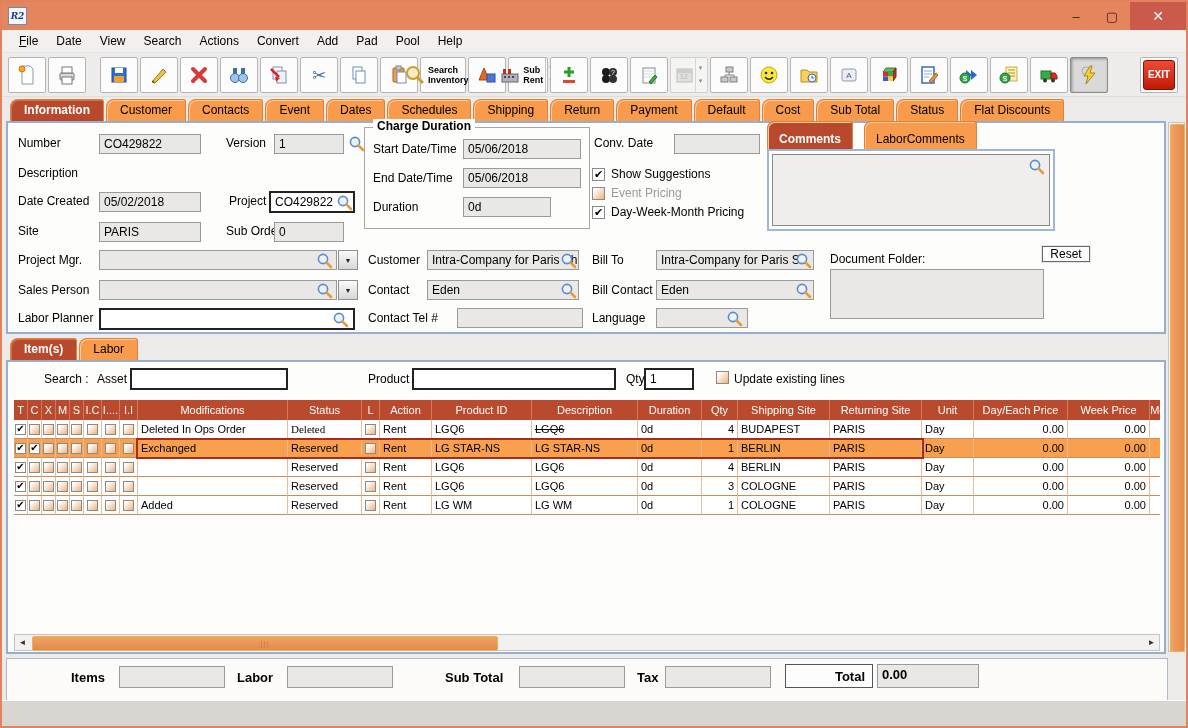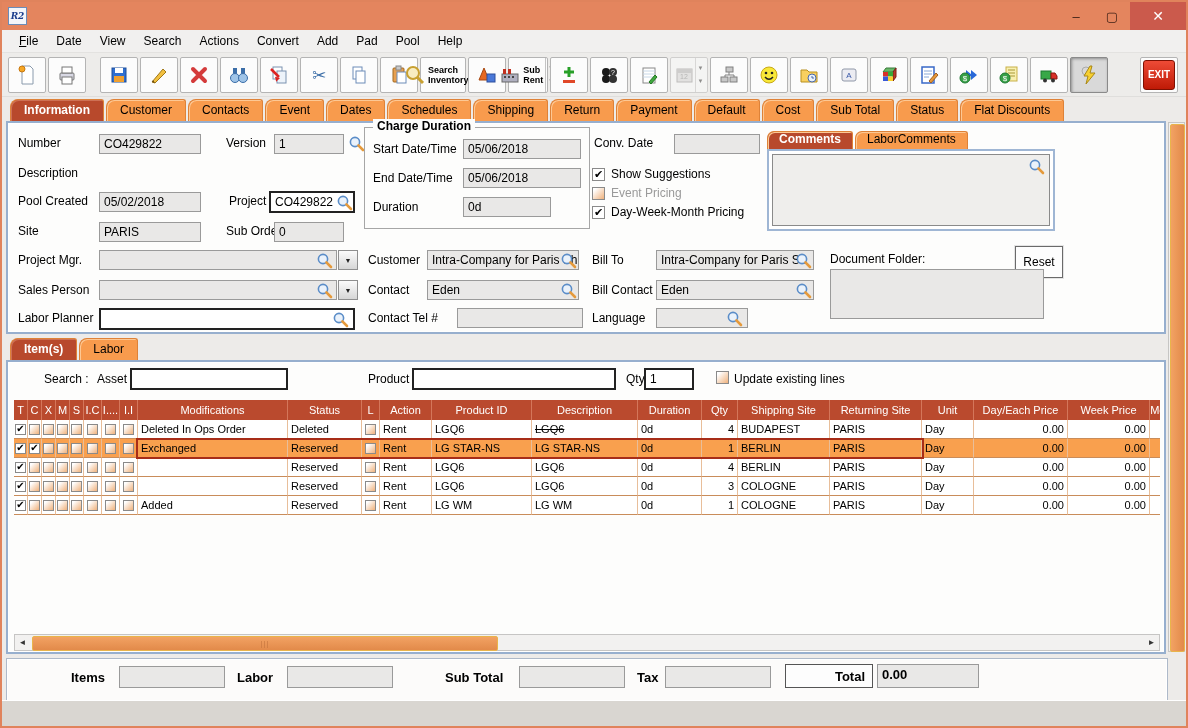--- a/index.html
+++ b/index.html
@@ -31,21 +31,21 @@
   .exit-core{background:linear-gradient(#EE4B36,#BF1A06);color:#fff;font-weight:700;font-size:10px;border:1px solid #7E1002;border-radius:3px;width:30px;height:28px;display:flex;align-items:center;justify-content:center;}
   .spacer{margin-left:auto;}
   
   .tabrow{position:absolute;display:flex;align-items:flex-end;}
   #main-tabs{left:8px;top:96px;height:23px;}
   #items-tabs{left:8px;top:336px;height:22px;}
   .tab{background:#F89B4D;border:1px solid #DE8238;border-bottom:none;border-radius:8px 3px 0 0;
        padding:3px 13px 4px;margin-right:2px;box-shadow:inset 1px 1px 0 #FDC894;white-space:nowrap;cursor:default;}
   .tab.active{background:#B8492C;color:#fff;font-weight:700;box-shadow:inset 1px 1px 0 #CE7054;}
   .ctab{background:#F89B4D;border:1px solid #DE8238;border-bottom:none;border-radius:7px 3px 0 0;
-        padding:0 11px 3px;margin-right:2px;box-shadow:inset 1px 1px 0 #FDC894;white-space:nowrap;}
+        padding:10px 11px 3px;margin-right:11px;box-shadow:inset 1px 1px 0 #FDC894;white-space:nowrap;}
   .ctab.active{background:#B8492C;color:#fff;font-weight:700;}
   
   .bluepanel{position:absolute;background:#FDFDFC;border:2px solid #97AFCE;box-shadow:inset 0 0 0 1px #fff;box-sizing:border-box;}
   #info-panel{left:4px;top:119px;width:1160px;height:213px;}
   #items-panel{left:4px;top:358px;width:1160px;height:294px;}
   #totals-panel{left:4px;top:656px;width:1160px;height:42px;background:#FCFBFA;border:1px solid #AEB9C9;box-shadow:inset 0 0 0 1px #fff;}
   .lbl{position:absolute;white-space:nowrap;}
   .blbl{position:absolute;white-space:nowrap;font-weight:700;font-size:13px;}
   .gf{position:absolute;background:#E9E8E7;border:1px solid #9A9A9A;height:20px;box-sizing:border-box;
       padding:2px 4px;white-space:nowrap;overflow:hidden;}
@@ -408,21 +408,21 @@
     <div class="gf" style="left:91px;top:11px;width:102px">CO429822</div>
     <div class="lbl" style="left:218px;top:13px">Version</div>
     <div class="gf" style="left:266px;top:11px;width:70px">1</div>
     <span class="mag" style="left:340px;top:12px"><svg width="17" height="17" viewBox="0 0 17 17">
           <circle cx="7" cy="7" r="4.6" fill="#EAF2FB" stroke="#5B8DC8" stroke-width="1.6"></circle>
           <line x1="10.4" y1="10.4" x2="15" y2="15" stroke="#E59A3C" stroke-width="2.6" stroke-linecap="round"></line>
         </svg></span>
 
     <div class="lbl" style="left:10px;top:43px">Description</div>
 
-    <div class="lbl" style="left:10px;top:71px">Pool Created</div>
+    <div class="lbl" style="left:10px;top:71px">Date Created</div>
     <div class="gf" style="left:91px;top:69px;width:102px">05/02/2018</div>
     <div class="lbl" style="left:221px;top:71px">Project</div>
     <div class="wf" style="left:261px;top:68px;width:86px">CO429822</div>
     <span class="mag" style="left:328px;top:71px"><svg width="17" height="17" viewBox="0 0 17 17">
           <circle cx="7" cy="7" r="4.6" fill="#EAF2FB" stroke="#5B8DC8" stroke-width="1.6"></circle>
           <line x1="10.4" y1="10.4" x2="15" y2="15" stroke="#E59A3C" stroke-width="2.6" stroke-linecap="round"></line>
         </svg></span>
 
     <div class="lbl" style="left:10px;top:101px">Site</div>
     <div class="gf" style="left:91px;top:99px;width:102px">PARIS</div>
@@ -522,21 +522,21 @@
     <div class="cframe" style="left:759px;top:26px;width:288px;height:82px">
       <div class="cbox">
         <span class="mag" style="right:4px;top:3px;left:auto"><svg width="17" height="17" viewBox="0 0 17 17">
               <circle cx="7" cy="7" r="4.6" fill="#EAF2FB" stroke="#5B8DC8" stroke-width="1.6"></circle>
               <line x1="10.4" y1="10.4" x2="15" y2="15" stroke="#E59A3C" stroke-width="2.6" stroke-linecap="round"></line>
             </svg></span>
       </div>
     </div>
 
     <div class="lbl" style="left:822px;top:129px">Document Folder:</div>
-    <div class="btn" style="left:1007px;top:123px;width:48px;height:32px">Reset</div>
+    <div class="btn" style="left:1034px;top:123px;width:48px;height:16px">Reset</div>
     <div class="gf" style="left:822px;top:146px;width:214px;height:50px"></div>
   </div>
 
   <div class="tabrow" id="items-tabs">
       <div class="tab active">Item(s)</div>
       <div class="tab">Labor</div>
     </div>
 
   <div class="bluepanel" id="items-panel">
     <div class="lbl" style="left:36px;top:10px">Search :</div>
@@ -594,21 +594,21 @@
             <div class="td cbc" style="width: 18px;">
               <span class="cb"></span>
             </div>
             <div class="td cbc" style="width: 18px;">
               <span class="cb"></span>
             </div>
             <div class="td cbc" style="width: 18px;">
               <span class="cb"></span>
             </div>
             <div class="td" style="width: 150px;">Deleted In Ops Order</div>
-            <div class="td" style="width: 74px;">Deleted</div>
+            <div class="td" style="width: 74px; font-family: Liberation Serif, serif;">Deleted</div>
             <div class="td cbc" style="width: 18px;">
               <span class="cb"></span>
             </div>
             <div class="td" style="width: 52px;">Rent</div>
             <div class="td" style="width: 100px;">LGQ6</div>
             <div class="td strike" style="width: 106px;">LGQ6</div>
             <div class="td" style="width: 64px;">0d</div>
             <div class="td num" style="width: 36px;">4</div>
             <div class="td" style="width: 92px;">BUDAPEST</div>
             <div class="td" style="width: 92px;">PARIS</div>

